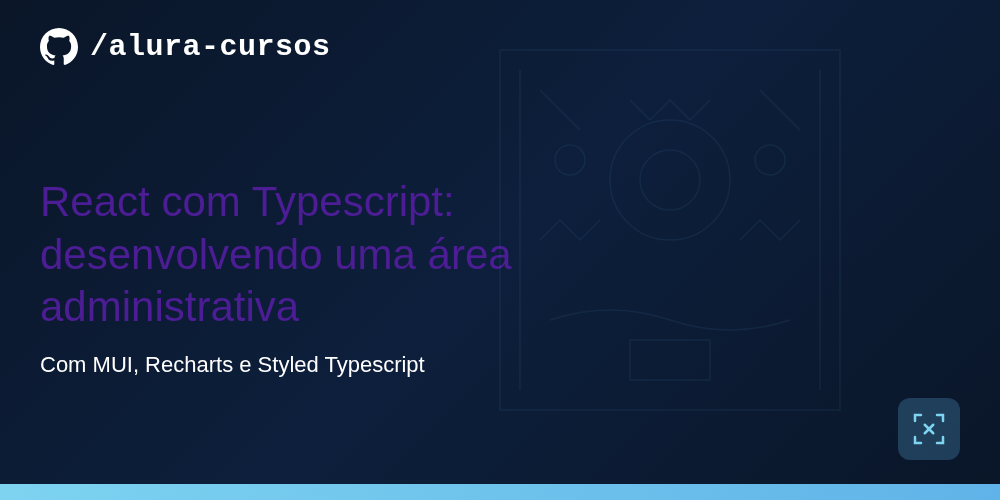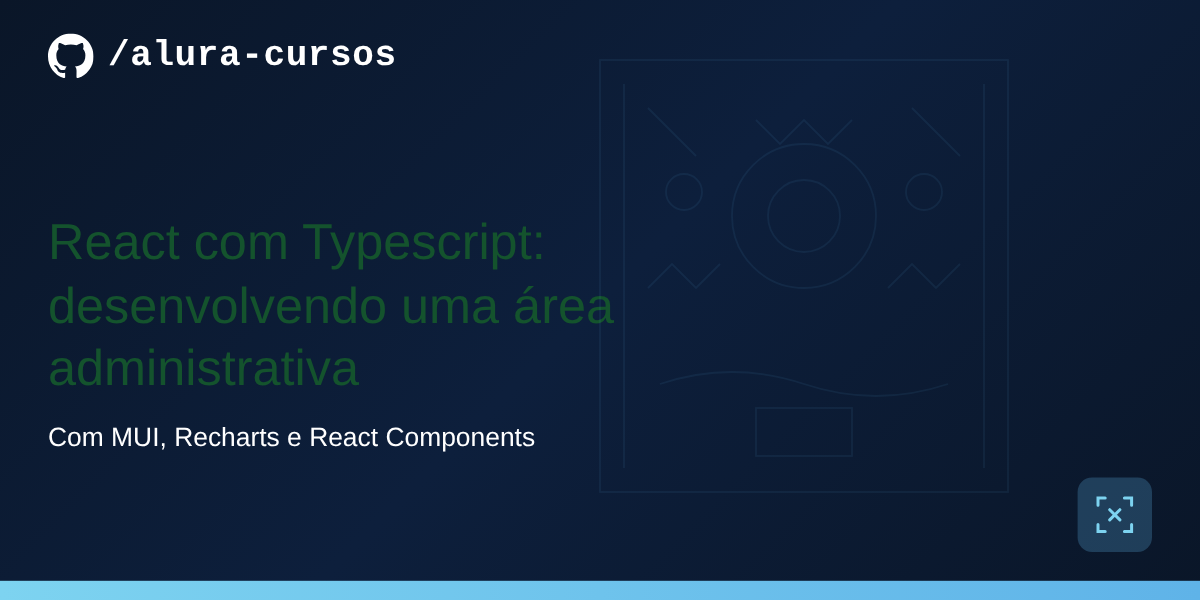--- a/index.html
+++ b/index.html
@@ -42,21 +42,21 @@
       color: #ffffff;
       font-size: 36px;
       font-weight: 400;
       letter-spacing: -1px;
     }
     .content {
       padding: 110px 40px 0 40px;
       max-width: 680px;
     }
     .title {
-      color: #14532d;
+      color: #4c1d95;
       font-size: 42px;
       font-weight: 400;
       line-height: 1.25;
       margin-bottom: 18px;
     }
     .subtitle {
       color: #ffffff;
       font-size: 22px;
       font-weight: 400;
     }
@@ -125,21 +125,21 @@
   <div class="github-section">
     <svg class="github-icon" viewBox="0 0 16 16">
       <path d="M8 0C3.58 0 0 3.58 0 8c0 3.54 2.29 6.53 5.47 7.59.4.07.55-.17.55-.38 0-.19-.01-.82-.01-1.49-2.01.37-2.53-.49-2.69-.94-.09-.23-.48-.94-.82-1.13-.28-.15-.68-.52-.01-.53.63-.01 1.08.58 1.23.82.72 1.21 1.87.87 2.33.66.07-.52.28-.87.51-1.07-1.78-.2-3.64-.89-3.64-3.95 0-.87.31-1.59.82-2.15-.08-.2-.36-1.02.08-2.12 0 0 .67-.21 2.2.82.64-.18 1.32-.27 2-.27.68 0 1.36.09 2 .27 1.53-1.04 2.2-.82 2.2-.82.44 1.1.16 1.92.08 2.12.51.56.82 1.27.82 2.15 0 3.07-1.87 3.75-3.65 3.95.29.25.54.73.54 1.48 0 1.07-.01 1.93-.01 2.2 0 .21.15.46.55.38A8.013 8.013 0 0016 8c0-4.42-3.58-8-8-8z"></path>
     </svg>
     <span class="repo-name">/alura-cursos</span>
   </div>
 </div>
 
 <div class="content">
   <h1 class="title">React com Typescript: desenvolvendo uma área administrativa</h1>
-  <p class="subtitle">Com MUI, Recharts e React Components</p>
+  <p class="subtitle">Com MUI, Recharts e Styled Typescript</p>
 </div>
 
 <div class="corner-icon">
   <svg viewBox="0 0 40 40">
     <path d="M 6 12 L 6 6 L 12 6" stroke="#7dd3f0" stroke-width="2.5" fill="none" stroke-linecap="round"></path>
     <path d="M 28 6 L 34 6 L 34 12" stroke="#7dd3f0" stroke-width="2.5" fill="none" stroke-linecap="round"></path>
     <path d="M 34 28 L 34 34 L 28 34" stroke="#7dd3f0" stroke-width="2.5" fill="none" stroke-linecap="round"></path>
     <path d="M 12 34 L 6 34 L 6 28" stroke="#7dd3f0" stroke-width="2.5" fill="none" stroke-linecap="round"></path>
     <path d="M 20 14 L 20 26 M 14 20 L 26 20" stroke="#7dd3f0" stroke-width="2.5" fill="none" stroke-linecap="round" transform="rotate(45 20 20)"></path>
   </svg>

